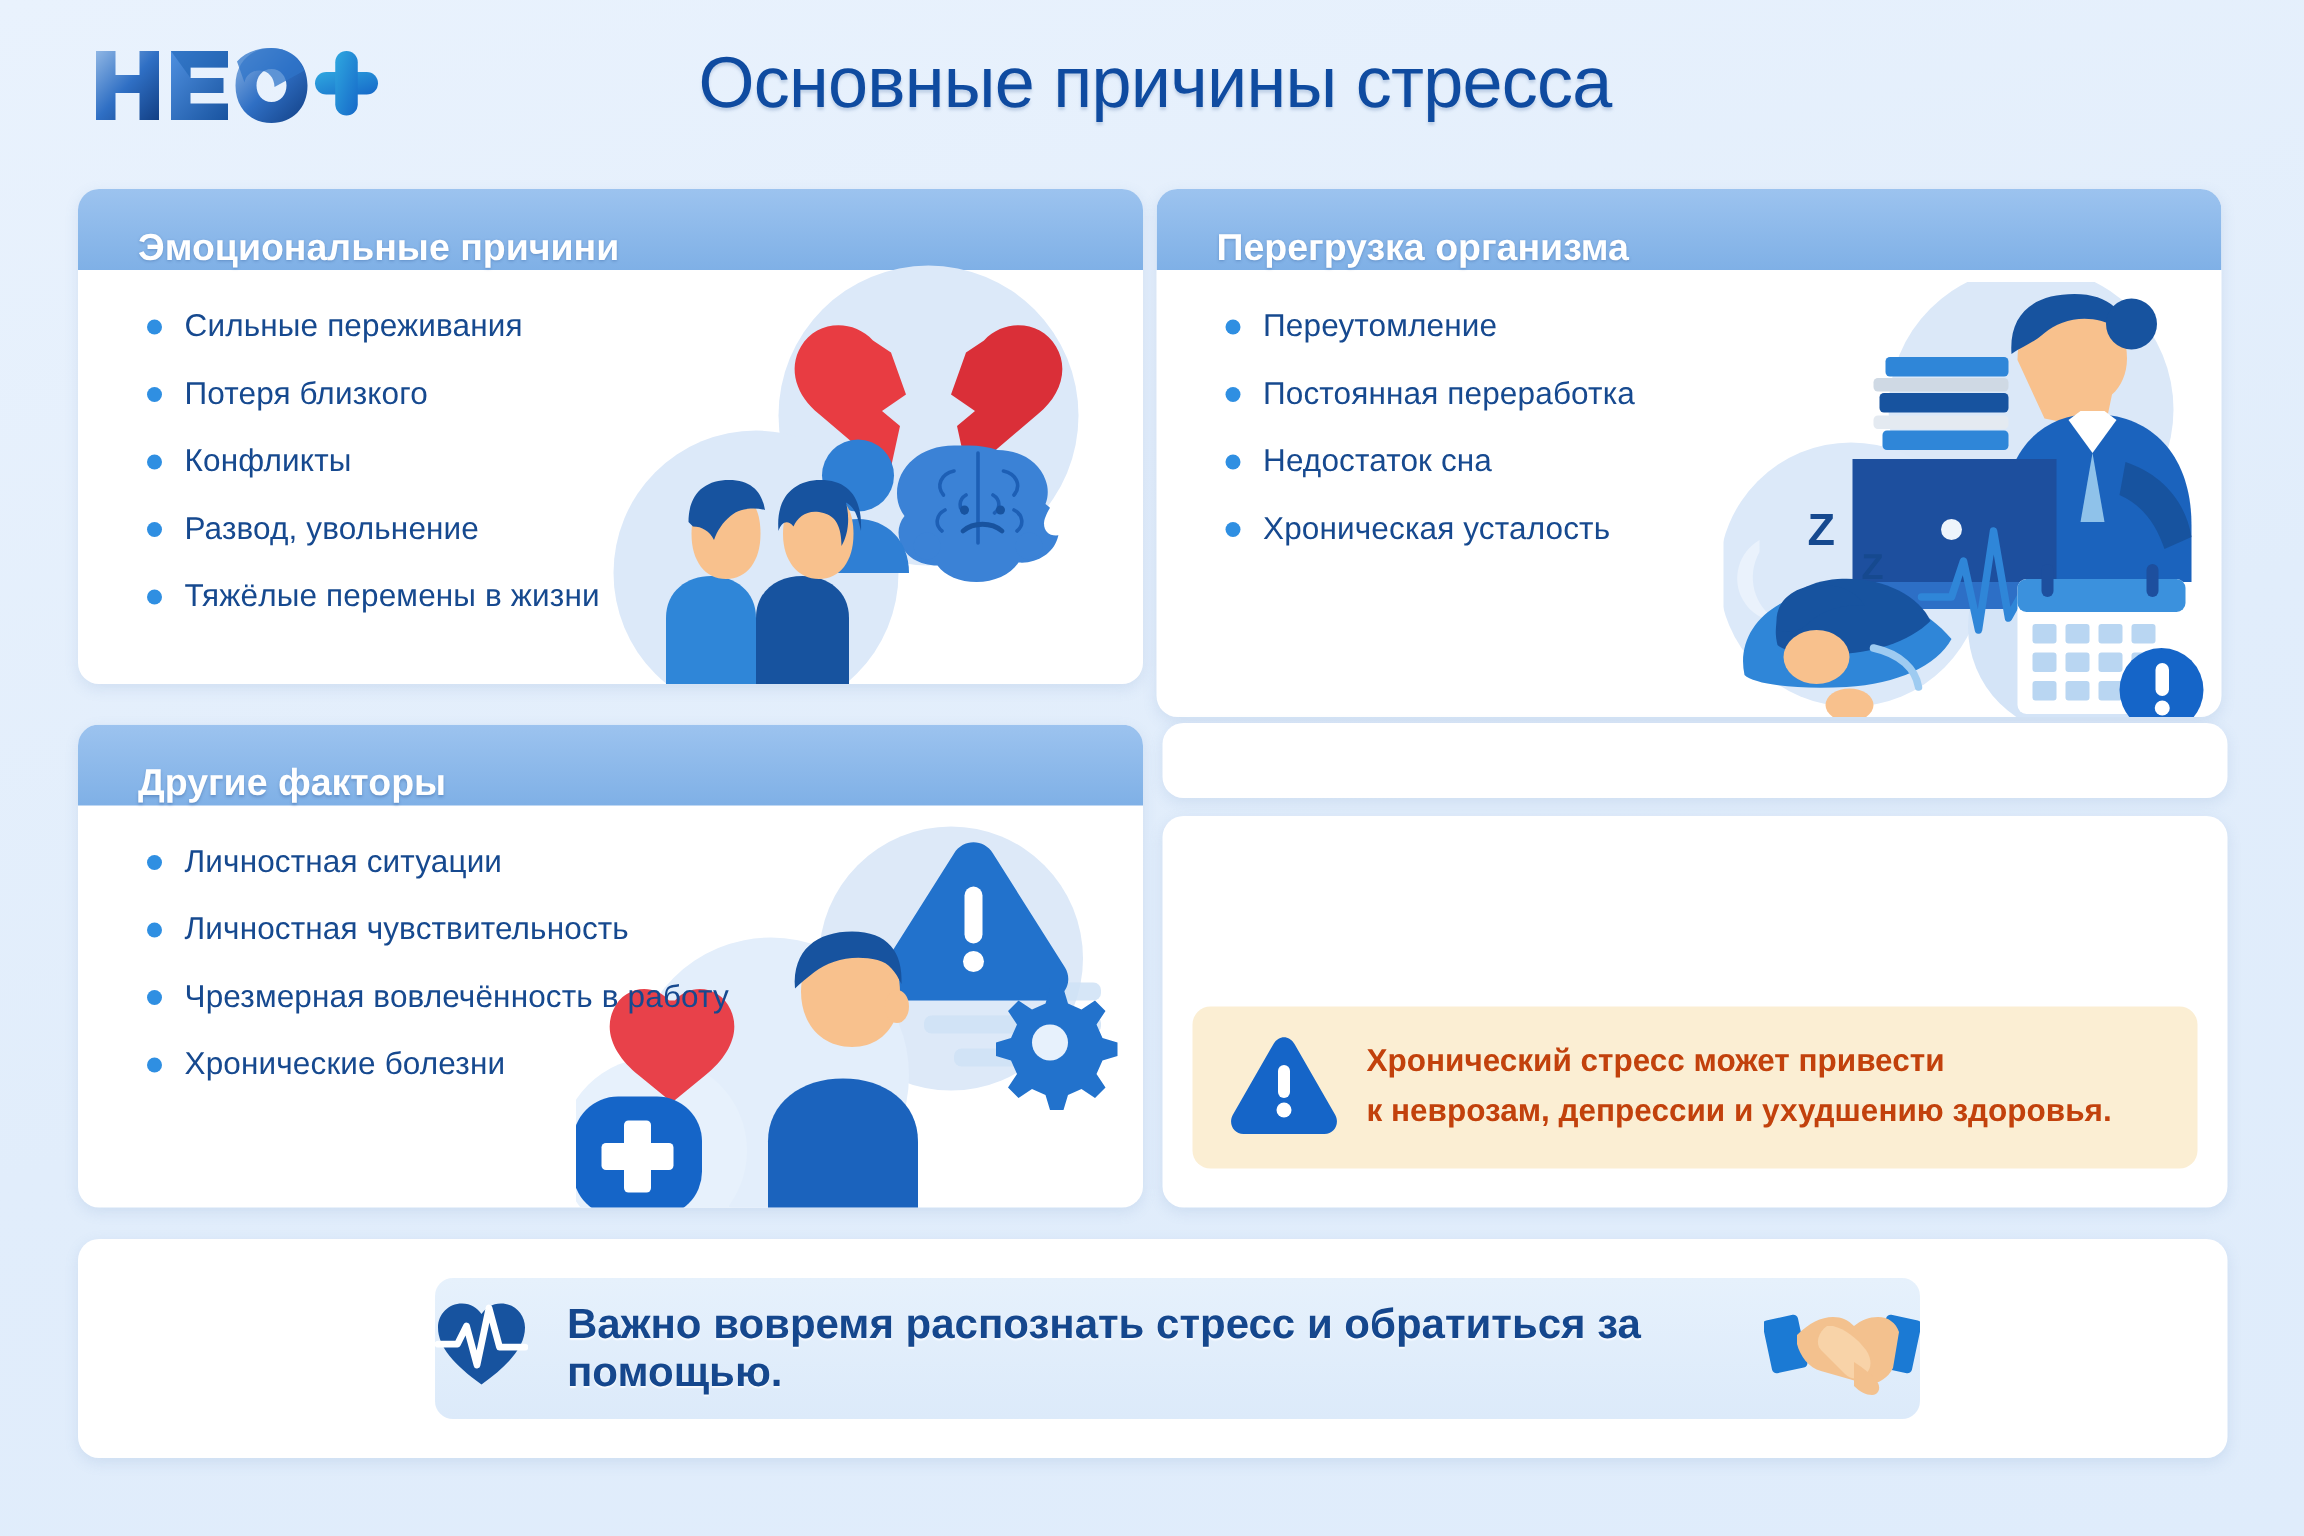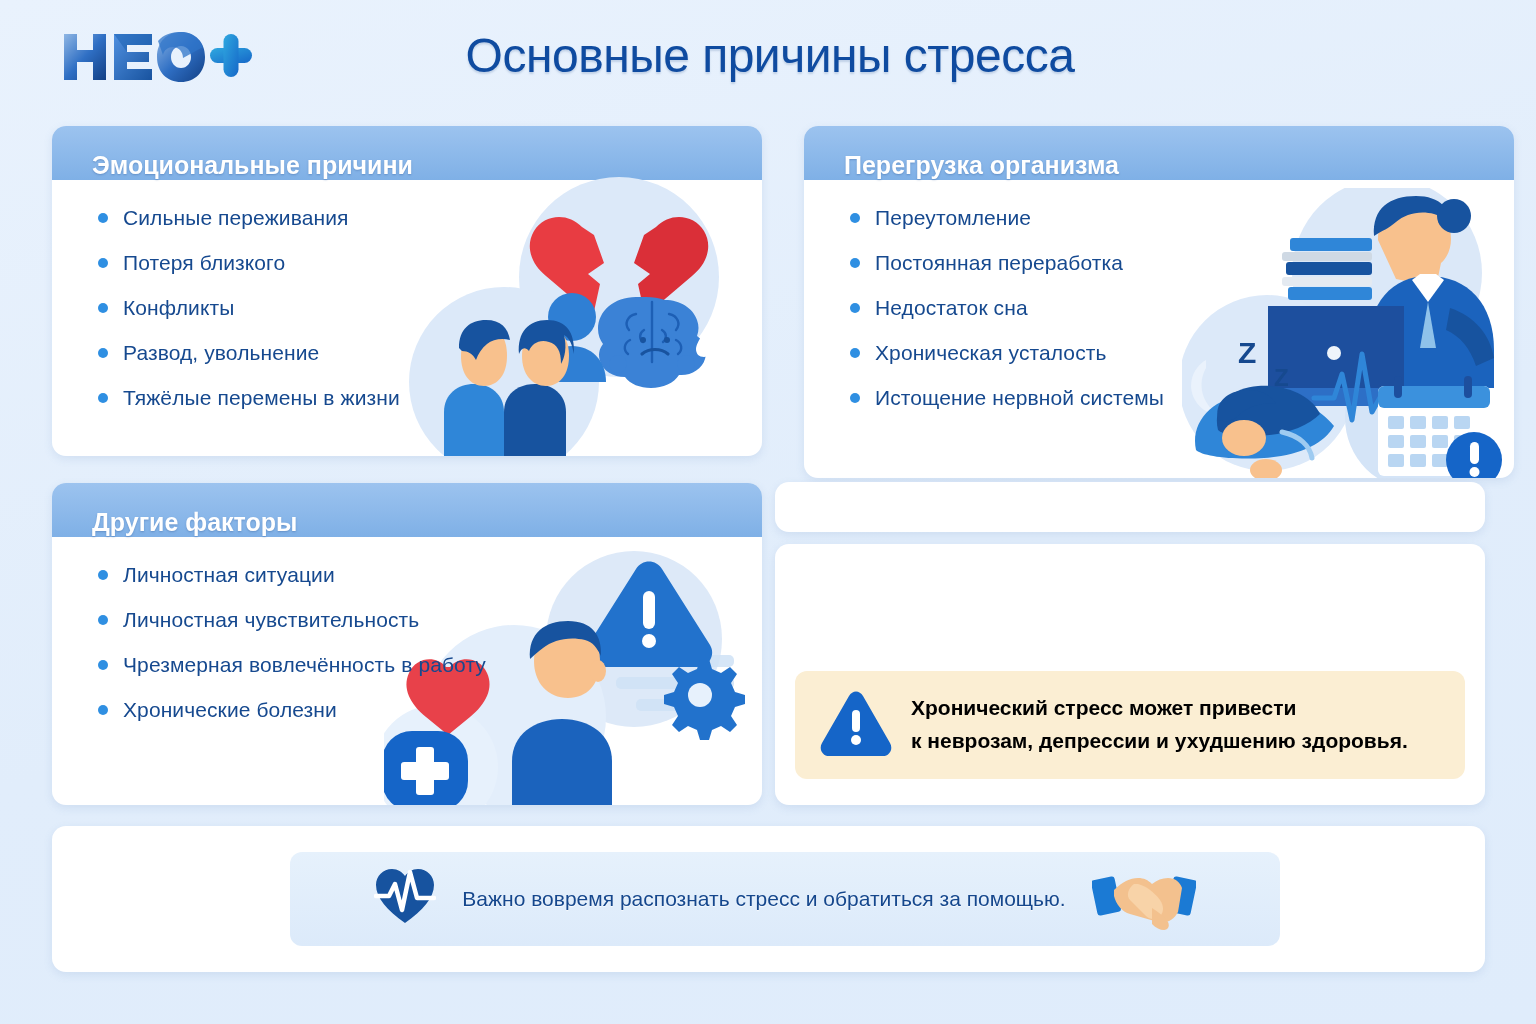--- a/index.html
+++ b/index.html
@@ -70,36 +70,35 @@
   
   .warn-box {
     position: absolute;
     background: #fbeed3;
     border-radius: 12px;
     display: flex; align-items: center;
     padding: 18px 24px;
   }
   .warn-box .warn-ico { flex: 0 0 auto; margin-right: 18px; }
   .warn-box .warn-text {
-    font-size: 21px; color: #000000; font-weight: 600; line-height: 1.55;
+    font-size: 21px; color: #c2410c; font-weight: 600; line-height: 1.55;
   }
   .warn-text .l1, .warn-text .l2 { display: block; }
 
   
   .banner-inner {
     position: absolute;
     background: linear-gradient(180deg, #e6f1fc 0%, #dceafa 100%);
     border-radius: 12px;
     display: flex; align-items: center; justify-content: center;
   }
   .banner-inner .b-text {
-    font-size: 21px; font-weight: normal; color: #15478d;
+    font-size: 28px; font-weight: bold; color: #15478d;
     margin: 0 26px;
     text-shadow: 0 1px 1px rgba(255,255,255,.8);
-    text-align: right;
   }
 </style>
 </head>
 <body>
 
 <div id="stage">
 
   <div class="logo" title="НЕО+">
     <svg width="200" height="62" viewBox="0 0 200 62">
       <defs>
@@ -205,21 +204,21 @@
             <span>Развод, увольнение</span>
           </li>
         <li>
             <span class="dot"></span>
             <span>Тяжёлые перемены в жизни</span>
           </li>
       </ul>
     </div>
   </div>
 
-  <div class="card" style="left:804px; top:126px; width:710px; height:352px;">
+  <div class="card" style="left:771px; top:126px; width:710px; height:352px;">
     <div class="card-head">
       <span class="h-text">Перегрузка организма</span>
     </div>
     <div class="card-body">
 
       <div class="illus" style="left:378px; top:8px; width:330px; height:300px;">
         <svg width="330" height="300" viewBox="0 0 330 300">
           <circle cx="205" cy="85" r="95" fill="#dbe8f8"></circle>
           <circle cx="85" cy="195" r="88" fill="#dce9f9"></circle>
           <circle cx="235" cy="230" r="72" fill="#d4e4f7"></circle>
@@ -302,24 +301,20 @@
             <span>Постоянная переработка</span>
           </li>
         <li>
             <span class="dot"></span>
             <span>Недостаток сна</span>
           </li>
         <li>
             <span class="dot"></span>
             <span>Хроническая усталость</span>
           </li>
-        <li>
-            <span class="dot"></span>
-            <span>Истощение нервной системы</span>
-          </li>
       </ul>
     </div>
   </div>
 
   <div class="card" style="left:52px; top:483px; width:710px; height:322px;text-align:center;">
     <div class="card-head">
       <span class="h-text">Другие факторы</span>
     </div>
     <div class="card-body">
 

